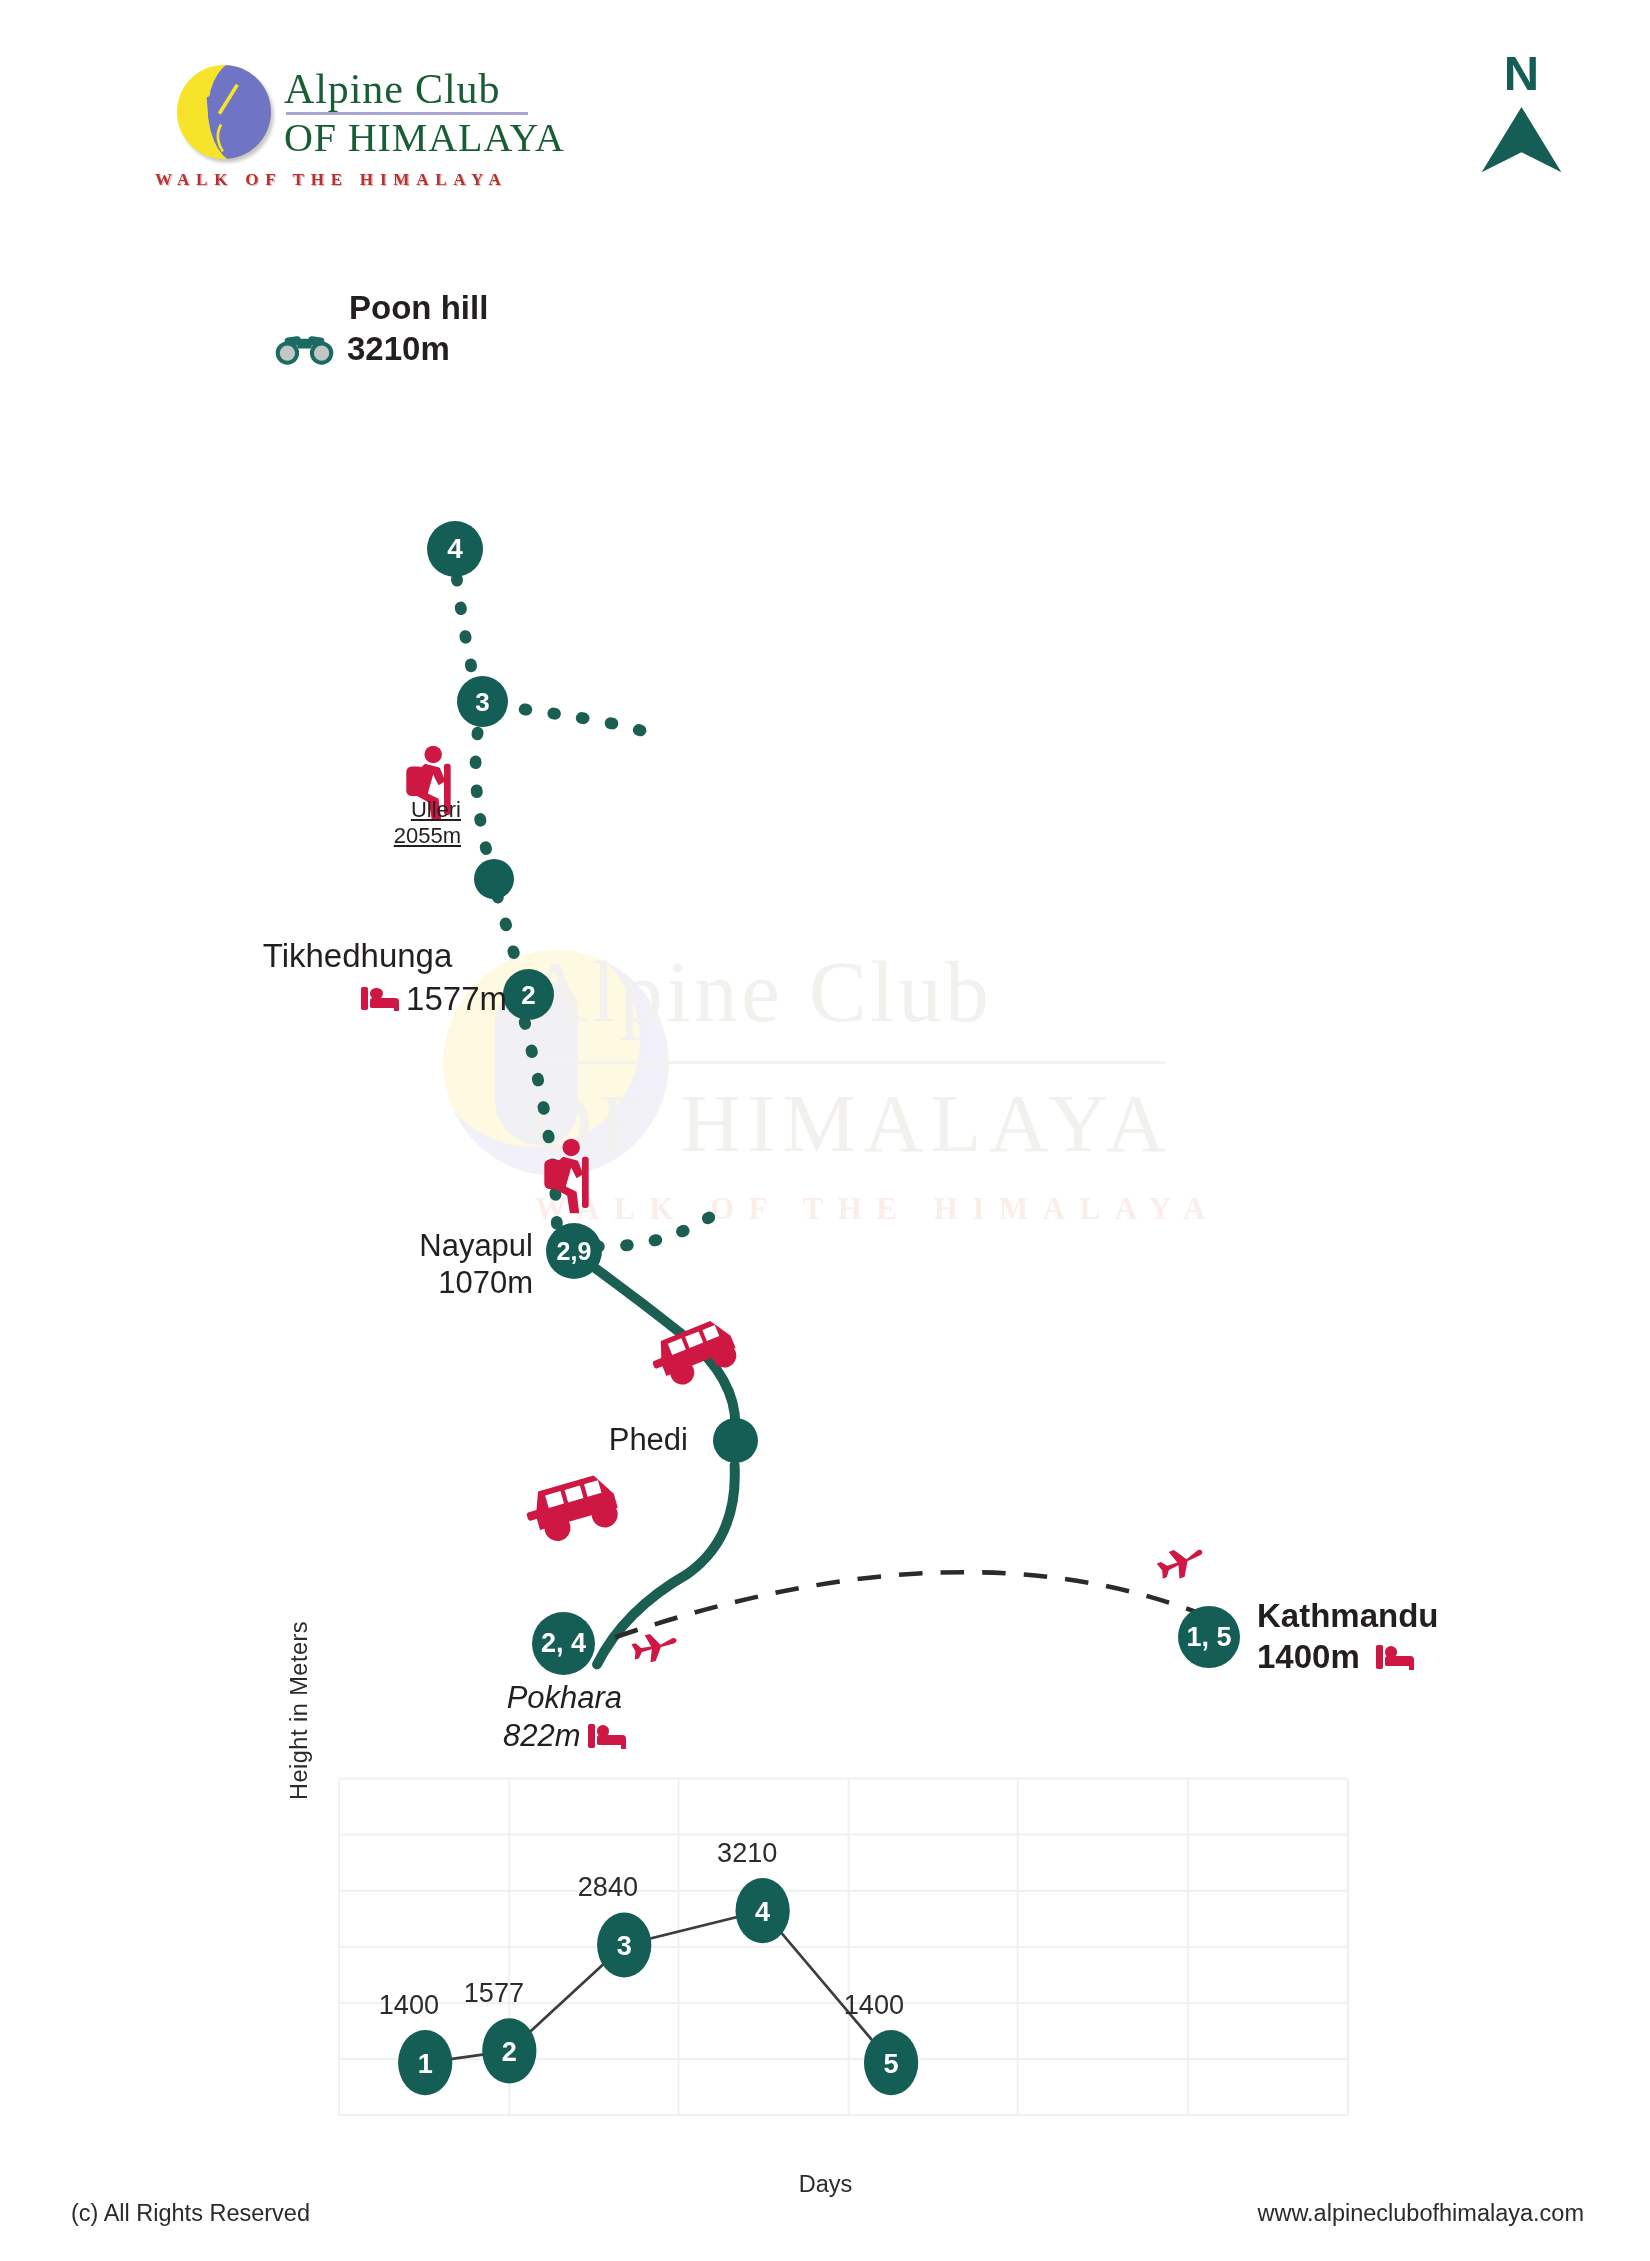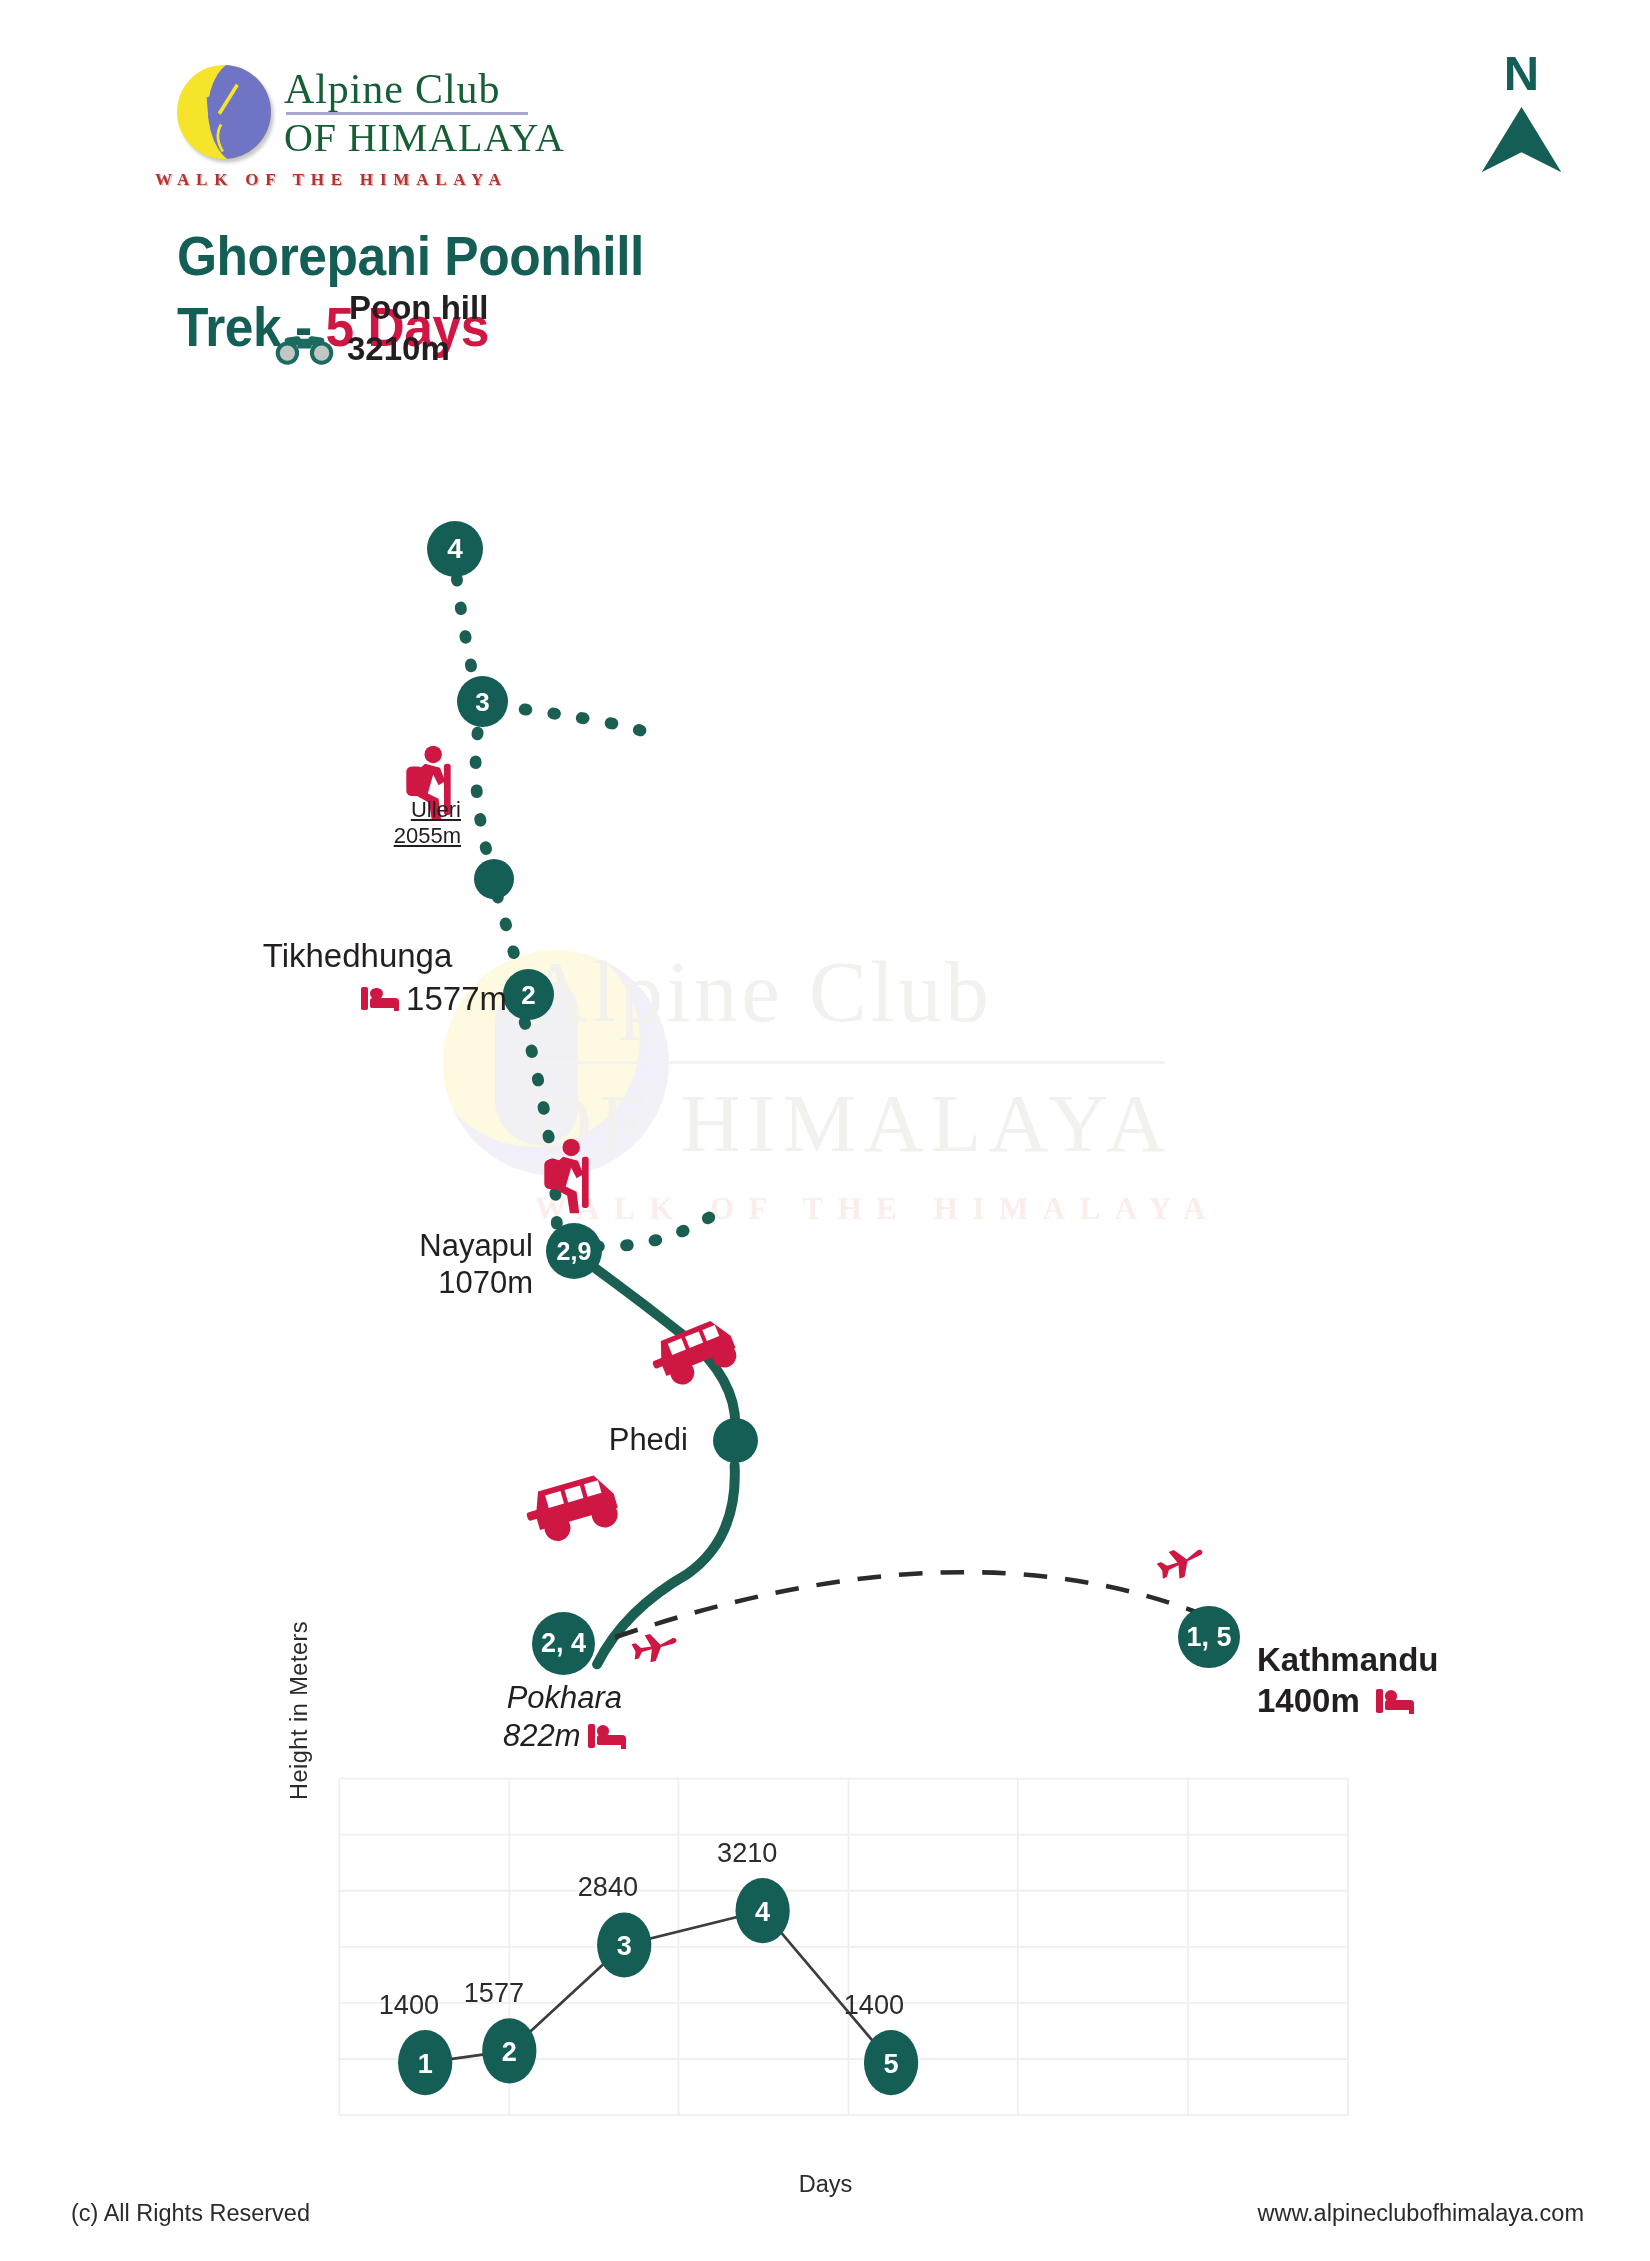--- a/index.html
+++ b/index.html
@@ -173,24 +173,20 @@
         <path d="M40 12 L20 44" stroke="#f5e429" stroke-width="4" fill="none"></path>
         <path d="M22 56 q-8 14 2 30" stroke="#f5e429" stroke-width="3" fill="none"></path>
       </svg>
     </div>
     <div class="logo-text-a">Alpine Club</div>
     <div class="logo-rule"></div>
     <div class="logo-text-b">OF HIMALAYA</div>
     <div class="logo-tag">WALK OF THE HIMALAYA</div>
   </div>
 
-  <div class="title-block">
-    <div class="title-line">Ghorepani Poonhill</div>
-    <div class="title-line"><span>Trek - </span><span class="title-accent">5 Days</span></div>
-  </div>
 
   <div class="north">
     <div class="north-n">N</div>
     <svg width="87" height="69" style="position:absolute;left:0;top:49px" viewBox="0 0 96 76">
       <polygon points="48,2 92,74 48,52 4,74" fill="#155e55"></polygon>
     </svg>
   </div>
 
   <div class="map">
     <svg class="mapsvg" viewBox="0 0 1825 1630">
@@ -328,21 +324,21 @@
 
     <svg width="54" height="43" viewBox="0 0 40 32" style="position:absolute;left:624px;top:1353px;transform:rotate(-12deg)">
       <path fill="#cf1744" d="M37 14c1.4 0 2.4.9 2.4 2s-1 2-2.4 2l-10 .6-6 9.5h-4l3-9.2-7.6.5-3.3 4.2H6l1.8-5.6L6 12h3.1l3.3 4.2 7.6.5-3-9.2h4l6 9.5z"></path>
     </svg>
 
     <svg width="56" height="45" viewBox="0 0 40 32" style="position:absolute;left:1149px;top:1268px;transform:rotate(-22deg)">
       <path fill="#cf1744" d="M37 14c1.4 0 2.4.9 2.4 2s-1 2-2.4 2l-10 .6-6 9.5h-4l3-9.2-7.6.5-3.3 4.2H6l1.8-5.6L6 12h3.1l3.3 4.2 7.6.5-3-9.2h4l6 9.5z"></path>
     </svg>
 
     <div class="node" style="left:1178px; top:1335px; width:62px; height:62px; font-size:27px;">1, 5</div>
-    <div class="pt-label" style="left:1257px; top:1370px; font-size:33px; font-weight:bold; text-align:left;">
+    <div class="pt-label" style="left:1257px; top:1326px; font-size:33px; font-weight:bold; text-align:left;">
       <div>Kathmandu</div>
       <div class="row" style="gap:16px; margin-top:1.8px;">
         <span>1400m</span>
         <span class="bed">
           <span class="head"></span>
             <span class="pillow"></span>
             <span class="mat"></span>
             <span class="leg"></span>
         </span>
       </div>

